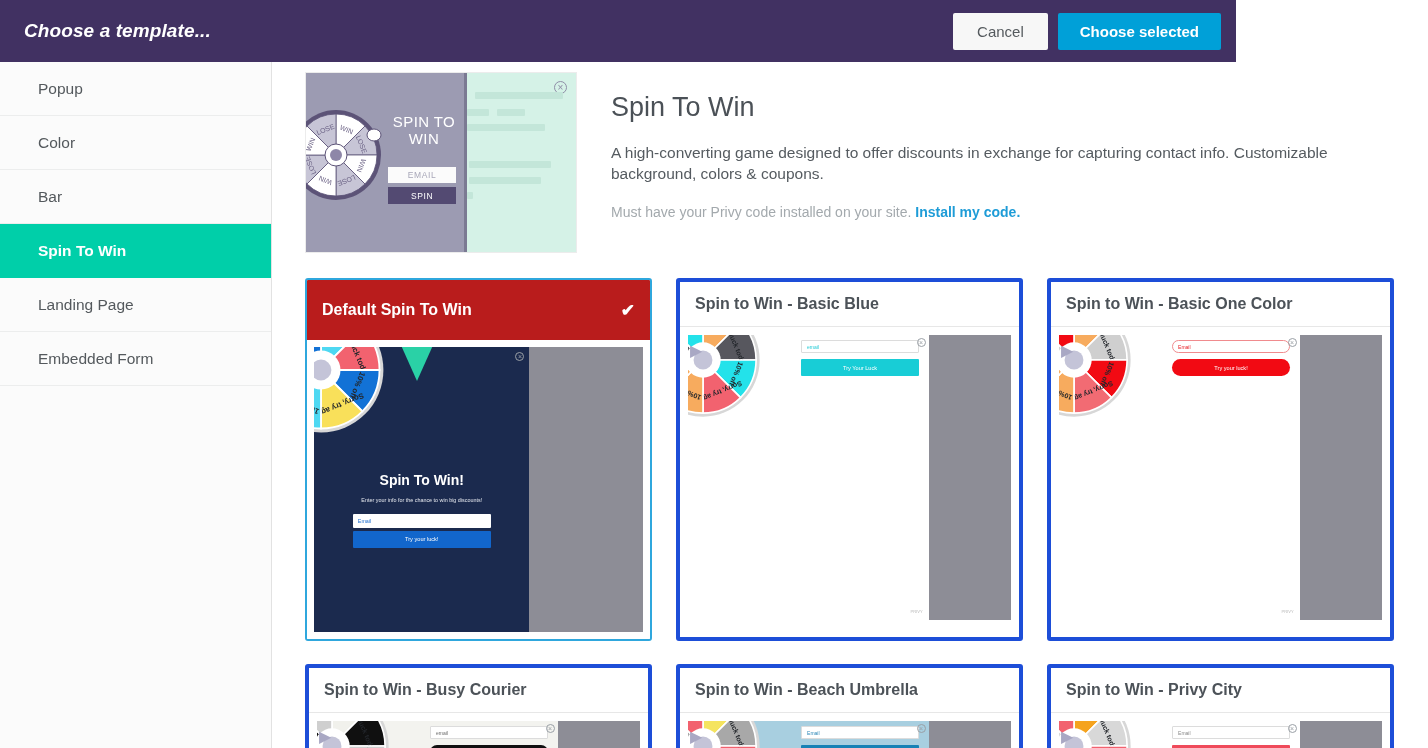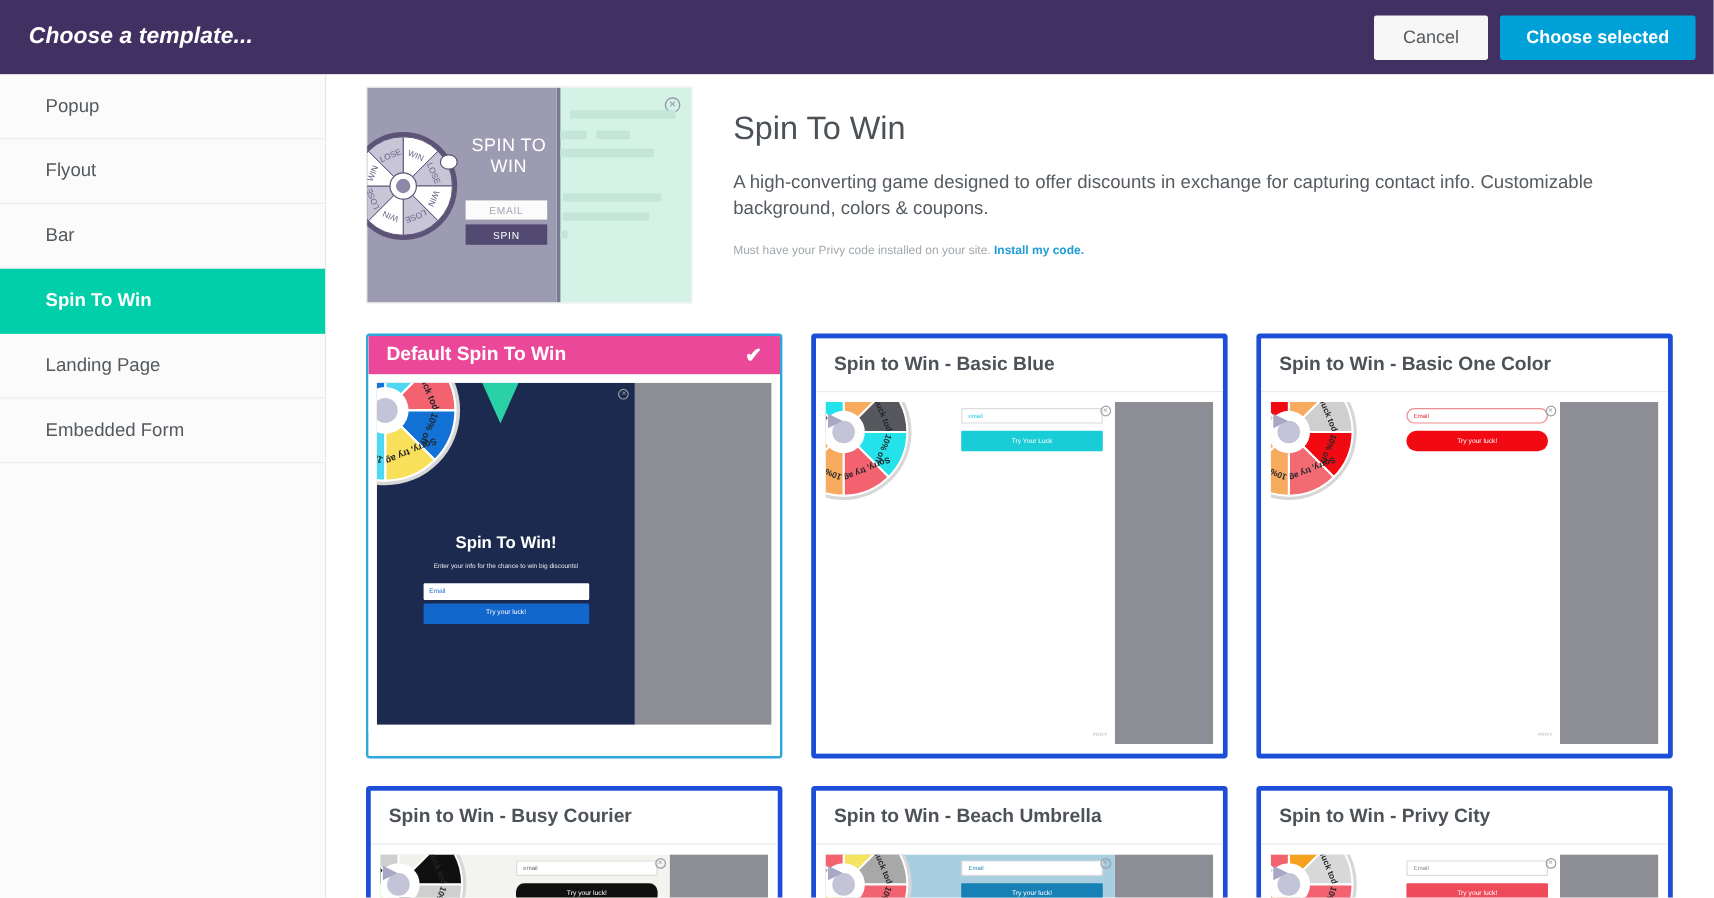--- a/index.html
+++ b/index.html
@@ -6,21 +6,21 @@
   html, body {
     width: 1428px; height: 748px;
     overflow: hidden;
     font-family: "Liberation Sans", sans-serif;
     background: #ffffff;
   }
 
   
   .topbar {
     position: absolute; left: 0; top: 0;
-    width: 1428px; height: 62px;
+    width: 1236px; height: 62px;
     background: #413162;
     display: flex; align-items: center;
   }
   .topbar-title {
     color: #ffffff;
     font-size: 19px;
     font-weight: bold;
     font-style: italic;
     margin-left: 24px;
     letter-spacing: .1px;
@@ -149,21 +149,21 @@
   .hero-text { padding-left: 34px; padding-top: 18px; }
   .hero-title {
     font-size: 27px; color: #4b5157; font-weight: normal;
     line-height: 34px;
   }
   .hero-desc {
     font-size: 15.5px; color: #555b60; line-height: 21px;
     margin-top: 18px; max-width: 720px;
   }
   .hero-note {
-    margin-top: 20px; font-size: 10px; color: #a3a9ad;
+    margin-top: 20px; font-size: 14px; color: #a3a9ad;
   }
   .hero-note a { color: #1e9cd7; text-decoration: none; font-weight: bold; }
 
   
   .grid {
     display: flex; flex-wrap: wrap;
     gap: 23px 24px;
     padding: 25px 32px 0 33px;
   }
   .card {
@@ -179,24 +179,24 @@
   }
   .card-head {
     height: 45px;
     display: flex; align-items: center;
     padding: 0 15px;
     font-size: 16px; font-weight: bold; color: #4c5258;
     border-bottom: 1px solid #e7e7e7;
     background: #ffffff;
   }
   .card.selected .card-head {
-    background: #ec4899;
+    background: #b91c1c;
     color: #ffffff;
     border-bottom: none;
-    height: 32px;
+    height: 60px;
   }
   .check { margin-left: auto; font-size: 17px; }
   .card-body {
     height: 301px;
     background: #ffffff;
     padding: 8px;
     position: relative;
     overflow: hidden;
   }
   .card.selected .card-body { height: 299px; padding: 7px; }
@@ -240,21 +240,21 @@
     <button class="btn-cancel">Cancel</button>
     <button class="btn-choose">Choose selected</button>
   </div>
 </div>
 
 <div class="sidebar" id="sidebar">
     <div class="side-item">
       <span>Popup</span>
     </div>
     <div class="side-item">
-      <span>Flyout</span>
+      <span>Color</span>
     </div>
     <div class="side-item">
       <span>Bar</span>
     </div>
     <div class="side-item active">
       <span>Spin To Win</span>
     </div>
     <div class="side-item">
       <span>Landing Page</span>
     </div>

